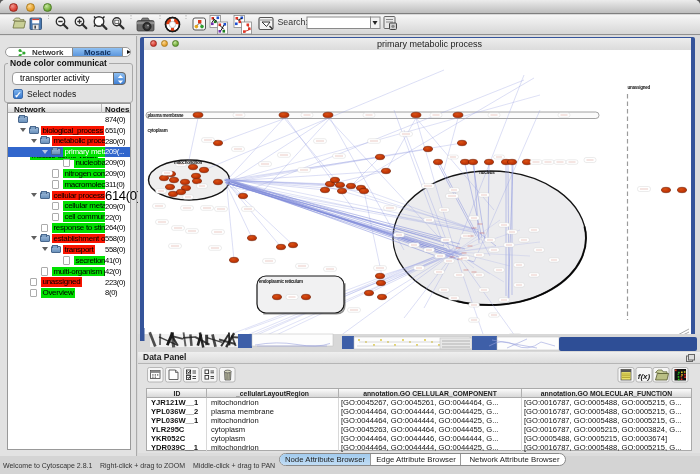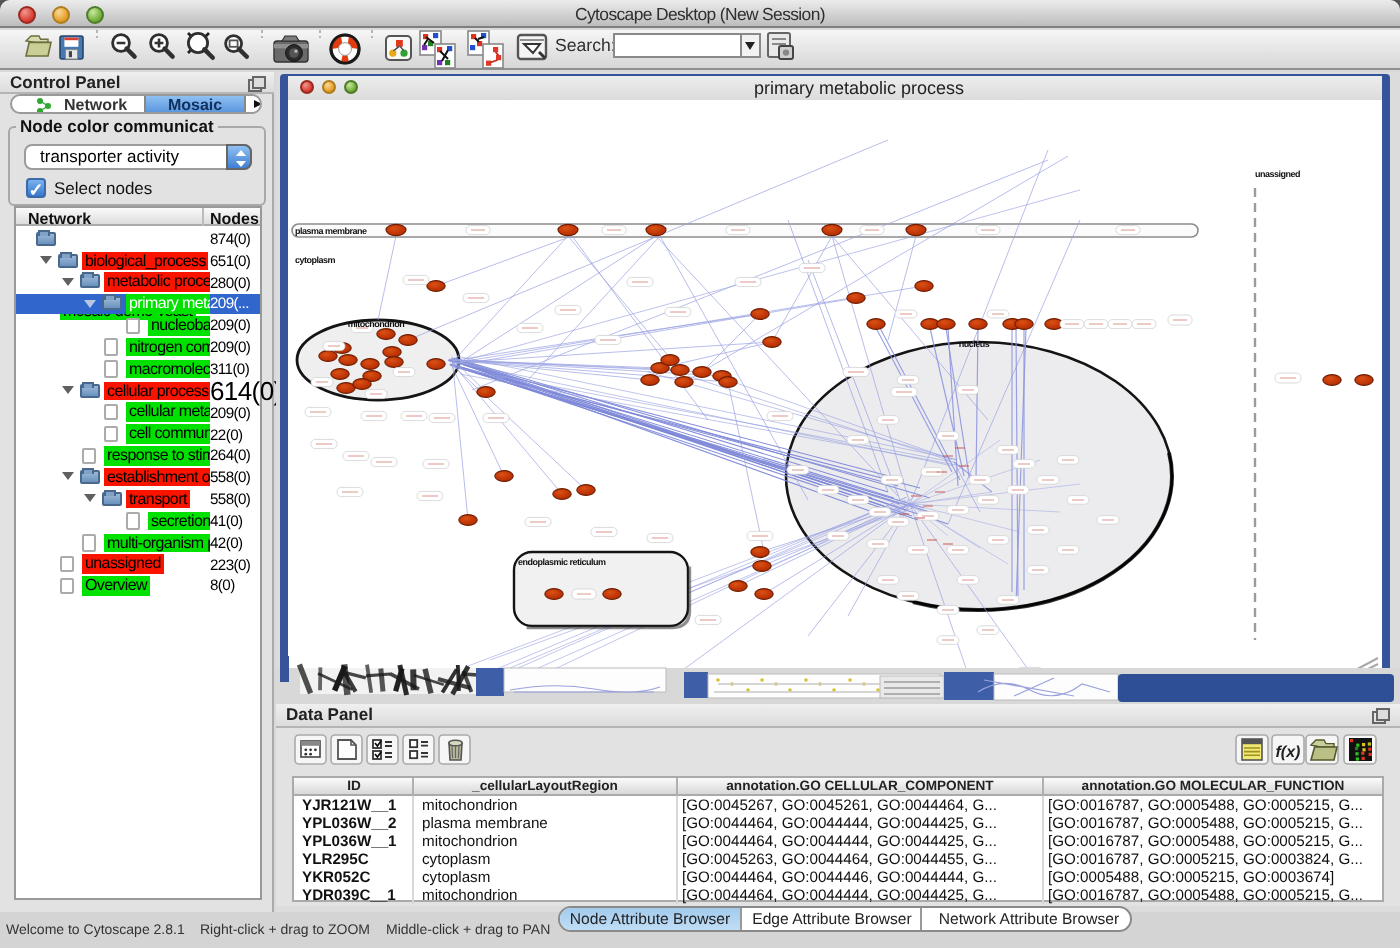--- a/index.html
+++ b/index.html
@@ -39,21 +39,20 @@
 #btabs { position:absolute; left:279px; top:453px; width:287px; height:12.5px; background:#fff; border:1px solid #8a8a8a; border-radius:6.5px; font-size:7.8px; color:#222; overflow:hidden; }
 .vline { position:absolute; top:0; width:1px; height:8.5px; background:#b0b0b0; }
 .cline { position:absolute; top:0; width:1px; height:63px; background:#d8d8d8; }
 </style></head>
 <body>
 <div id="win">
   <div id="titlebar">
     <div class="tl" style="left:9px;background:radial-gradient(circle at 35% 30%,#f09890,#dc4438 60%,#b2251c);border:0.5px solid #9a2a20"></div>
     <div class="tl" style="left:26px;background:radial-gradient(circle at 35% 30%,#f8d898,#e8a430 60%,#c07d18);border:0.5px solid #ad7d1e"></div>
     <div class="tl" style="left:43px;background:radial-gradient(circle at 35% 30%,#c8e8a0,#78b240 60%,#4e8c22);border:0.5px solid #4e7c28"></div>
-    <div class="t">Cytoscape Desktop (New Session)</div>
   </div>
   <div id="toolbar">
       <svg width="700" height="21" viewBox="0 0 700 21" style="position:absolute;left:0;top:0">
         <g transform="translate(0,-14)">
           <g transform="translate(13,17)">
             <path d="M0 2.5 L2.5 0 L6.5 0 L7.3 1.6 L11 1.6 L11 3.2 L4.8 3.2 Z" fill="#d8dcae" stroke="#6b6f3e" stroke-width="0.7"></path>
             <path d="M0 10 L1.6 3.2 L12.5 3.2 L11 10 Z" fill="#c9cf96" stroke="#6b6f3e" stroke-width="0.8"></path>
           </g>
           <g transform="translate(30,17)">
             <rect x="0" y="0" width="11.5" height="11.5" rx="1" fill="#4878b0" stroke="#23456e" stroke-width="0.8"></rect>
@@ -146,24 +145,20 @@
             <line x1="2" y1="3" x2="9" y2="3" stroke="#888" stroke-width="1"></line>
             <line x1="2" y1="5.5" x2="9" y2="5.5" stroke="#888" stroke-width="1"></line>
             <rect x="5.5" y="6.5" width="7" height="6.5" rx="1" fill="#cfcfcf" stroke="#444" stroke-width="1"></rect>
             <circle cx="9" cy="9.8" r="1.6" fill="#888"></circle>
           </g>
         </g>
       </svg>
     </div>
 
   <div id="cpanel">
-    <div id="cptitle">Control Panel<svg width="9" height="8" viewBox="0 0 9 8" style="position:absolute;right:4px;top:2px">
-          <rect x="0.5" y="2" width="6" height="5.5" fill="none" stroke="#666" stroke-width="1"></rect>
-          <rect x="2.5" y="0.5" width="6" height="5.5" fill="#ddd" stroke="#666" stroke-width="1"></rect>
-        </svg></div>
     <div id="tabs">
       <div class="seg1">
           <svg width="10" height="10" viewBox="0 0 10 10" style="position:absolute;left:11px;top:0">
             <circle cx="3" cy="2.5" r="1.5" fill="#2fa82f"></circle>
             <circle cx="7" cy="5" r="1.5" fill="#2fa82f"></circle>
             <circle cx="3" cy="7.5" r="1.5" fill="#2fa82f"></circle>
             <path d="M3 2.5 L7 5 L3 7.5" stroke="#2fa82f" stroke-width="0.7" fill="none"></path>
           </svg>
           <span style="position:absolute;left:26px;top:0;line-height:9.5px;color:#333">Network</span>
         </div>

